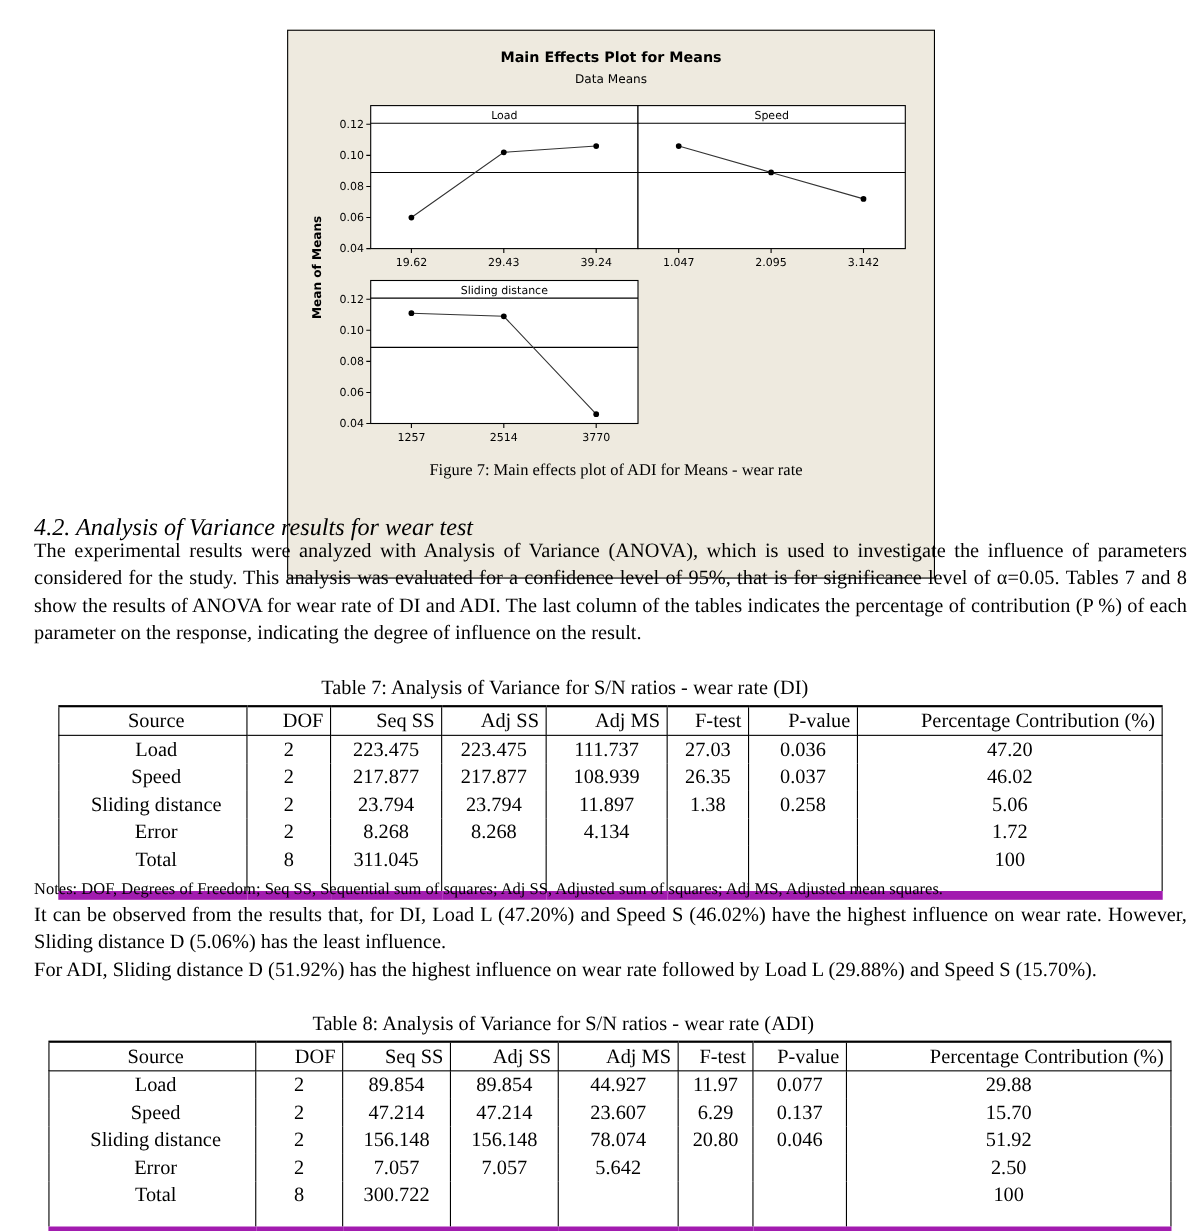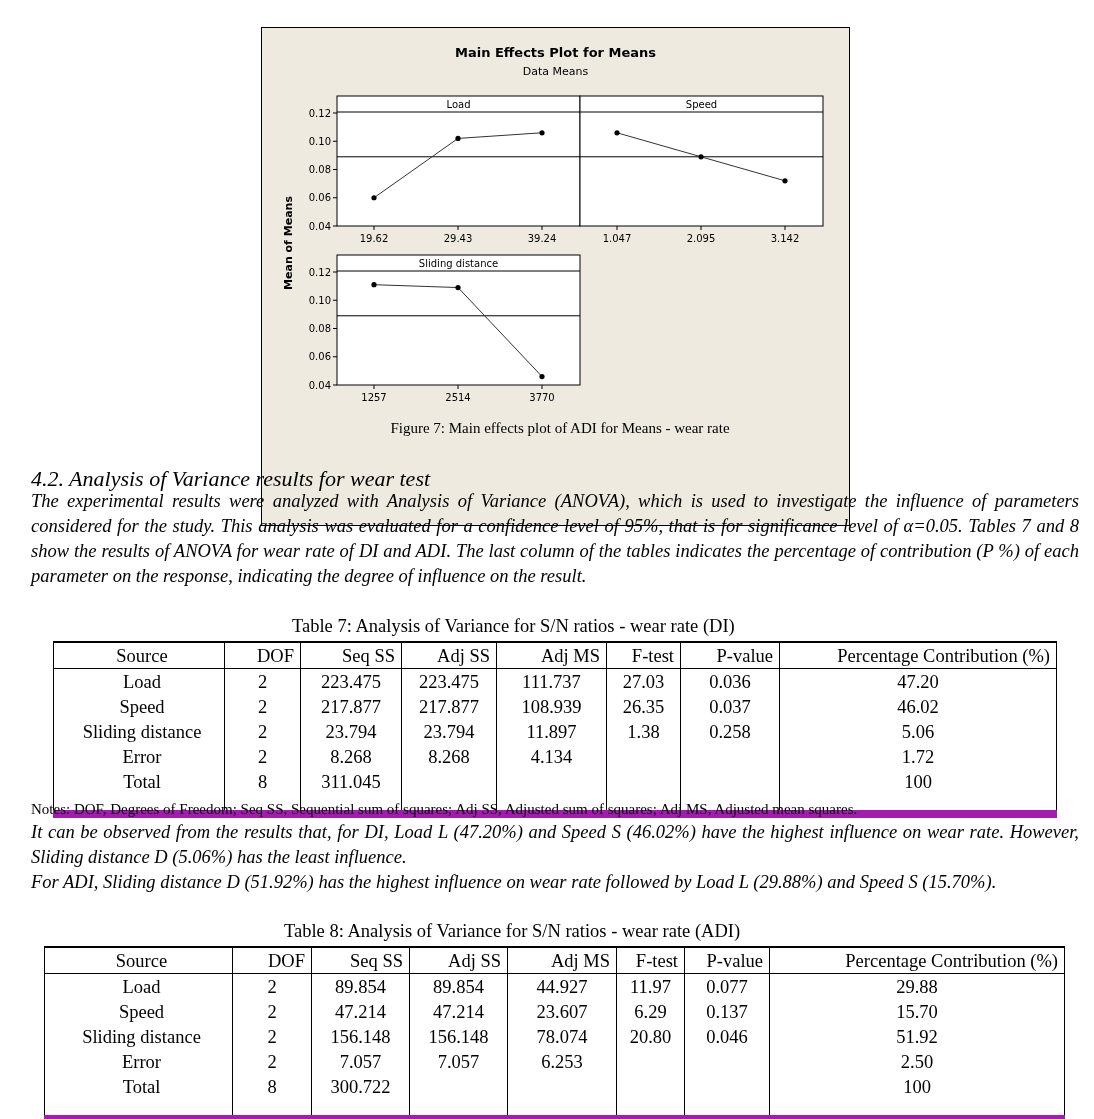--- a/index.html
+++ b/index.html
@@ -10,21 +10,21 @@
   .chart-frame svg { position: absolute; left: 0; top: 0; }
   .chart-title { position: absolute; left: 0; width: 100%; top: 17px; text-align: center;
                  font-family: "DejaVu Sans", sans-serif; font-weight: bold; font-size: 13px; }
   .chart-subtitle { position: absolute; left: 0; width: 100%; top: 37px; text-align: center;
                  font-family: "DejaVu Sans", sans-serif; font-size: 11px; }
   .svgtxt { font-family: "DejaVu Sans", sans-serif; font-size: 10px; fill: #000; }
   .ylab { font-family: "DejaVu Sans", sans-serif; font-size: 11px; font-weight: bold; fill: #000; }
   .caption { position: absolute; left: 0; width: 1120px; top: 420px; text-align: center; font-size: 15px; }
   .section-heading { position: absolute; left: 31px; top: 466px; font-size: 22px; font-style: italic; }
   .para { position: absolute; left: 31px; width: 1048px; font-size: 18.5px; line-height: 25px;
-          text-align: justify; font-style: italic; }
+          text-align: justify; }
   .para1 { top: 489px; }
   .table-title { position: absolute; font-size: 18.5px; white-space: nowrap; }
   table.anova { position: absolute; border-collapse: collapse; font-size: 18.5px; }
   table.anova th, table.anova td { border-left: 1px solid #000; border-right: 1px solid #000;
           padding: 0 6px; height: 25px; line-height: 24px; font-weight: normal; white-space: nowrap; }
   table.anova thead th { border-top: 2px solid #000; border-bottom: 1px solid #000; }
   table.anova tbody tr:last-child td { border-bottom: 8px solid #a21caf; padding-bottom: 16px; }
   table.anova td.c { text-align: center; }
   table.anova td.l, table.anova th.l { text-align: center; padding-left: 12px; }
   table.anova th { text-align: right; }
@@ -244,21 +244,21 @@
         <td class="c">78.074</td>
         <td class="c">20.80</td>
         <td class="c">0.046</td>
         <td class="c">51.92</td>
       </tr>
       <tr>
         <td class="l">Error</td>
         <td class="c">2</td>
         <td class="c">7.057</td>
         <td class="c">7.057</td>
-        <td class="c">6.253</td>
+        <td class="c">5.642</td>
         <td class="c"></td>
         <td class="c"></td>
         <td class="c">2.50</td>
       </tr>
       <tr>
         <td class="l">Total</td>
         <td class="c">8</td>
         <td class="c">300.722</td>
         <td class="c"></td>
         <td class="c"></td>

